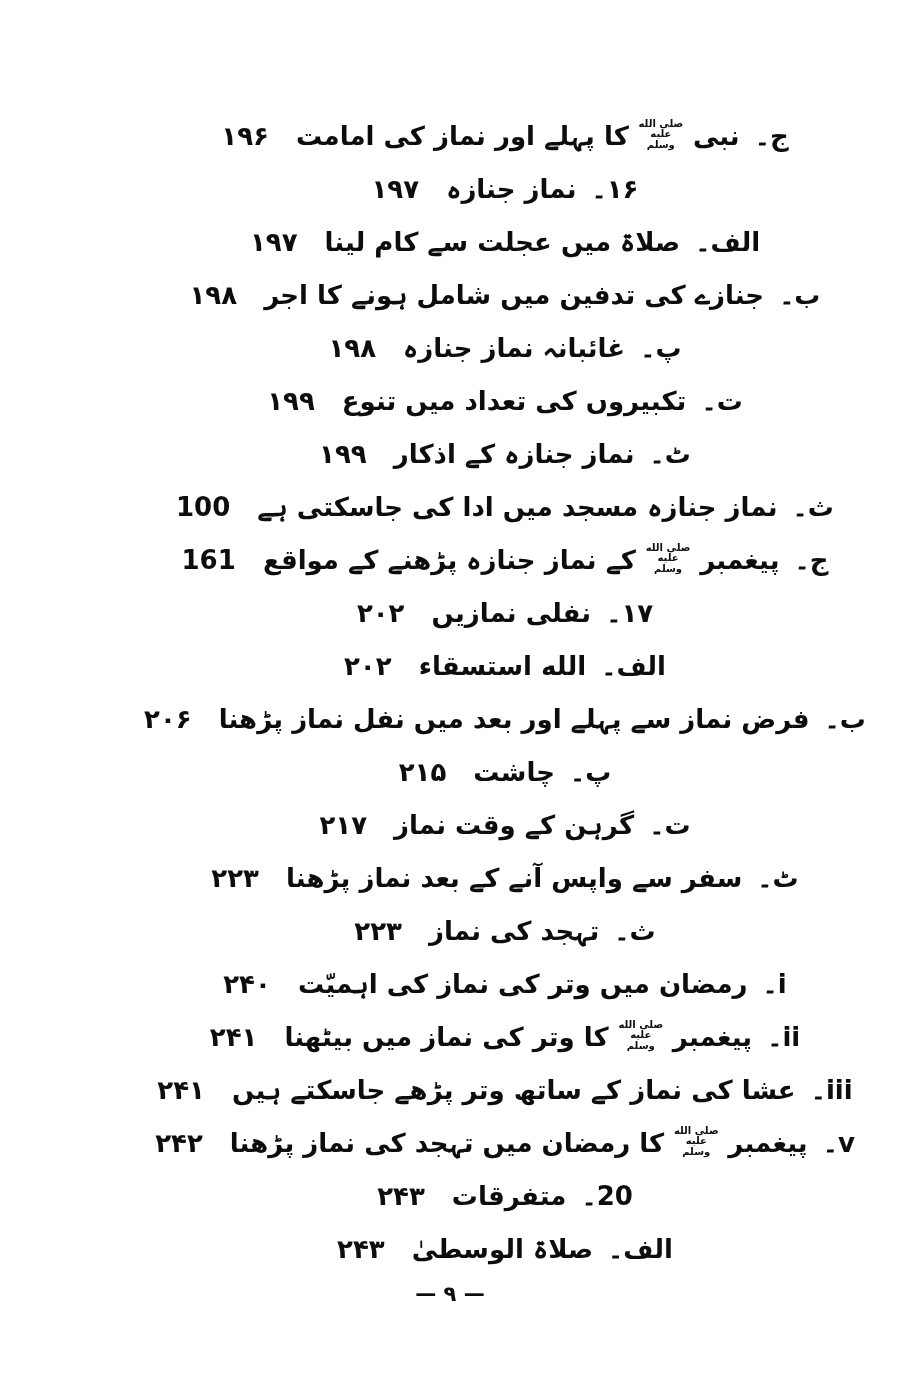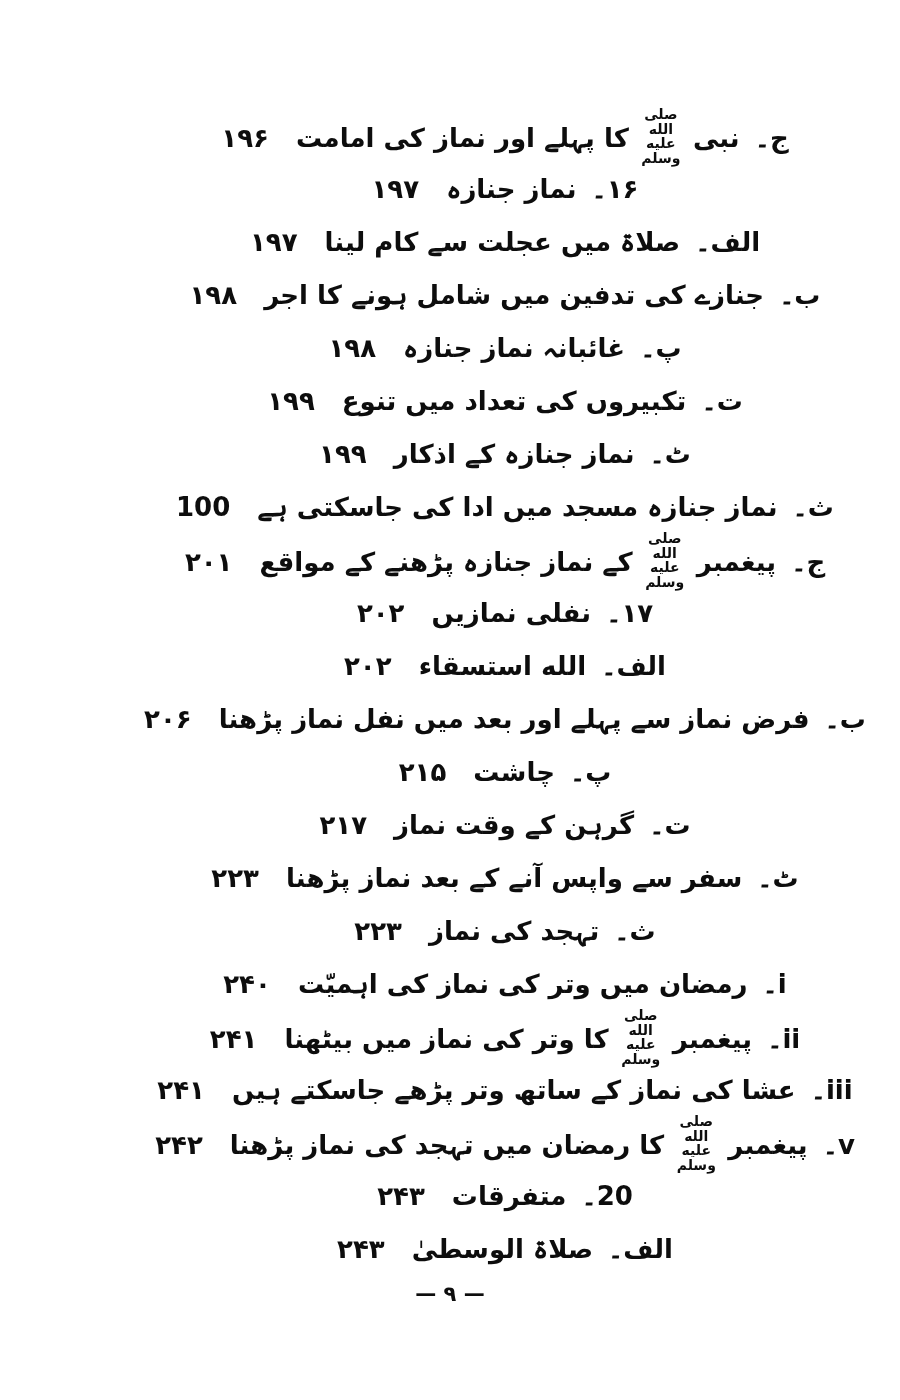--- a/index.html
+++ b/index.html
@@ -30,21 +30,21 @@
     font-size: 26px;
     white-space: nowrap;
   }
   .lbl { margin-inline-end: 6px; }
   .ttl { display: inline; }
   .num { margin-inline-start: 18px; letter-spacing: 1px; }
   
   .saw {
     display: inline-block;
     width: 46px;
-    font-size: 14px;
+    font-size: 10px;
     line-height: 1.05;
     white-space: normal;
     text-align: center;
     vertical-align: middle;
     transform: translateY(-3px);
   }
   .saw:empty { display: none; }
   .footer {
     position: absolute;
     left: 0;
@@ -124,21 +124,21 @@
         
         <span></span></span>
       <span class="num">100</span>
     </div>
 
     <div class="toc-row">
       <span class="lbl">ج۔</span>
       <span class="ttl"><span>پیغمبر</span>
         <span class="saw">صلى الله عليه وسلم</span>
         <span>کے نماز جنازہ پڑھنے کے مواقع</span></span>
-      <span class="num">۲۰۱</span>
+      <span class="num">161</span>
     </div>
 
     <div class="toc-row">
       <span class="lbl">۱۷۔</span>
       <span class="ttl"><span>نفلی نمازیں</span>
         
         <span></span></span>
       <span class="num">۲۰۲</span>
     </div>
 

